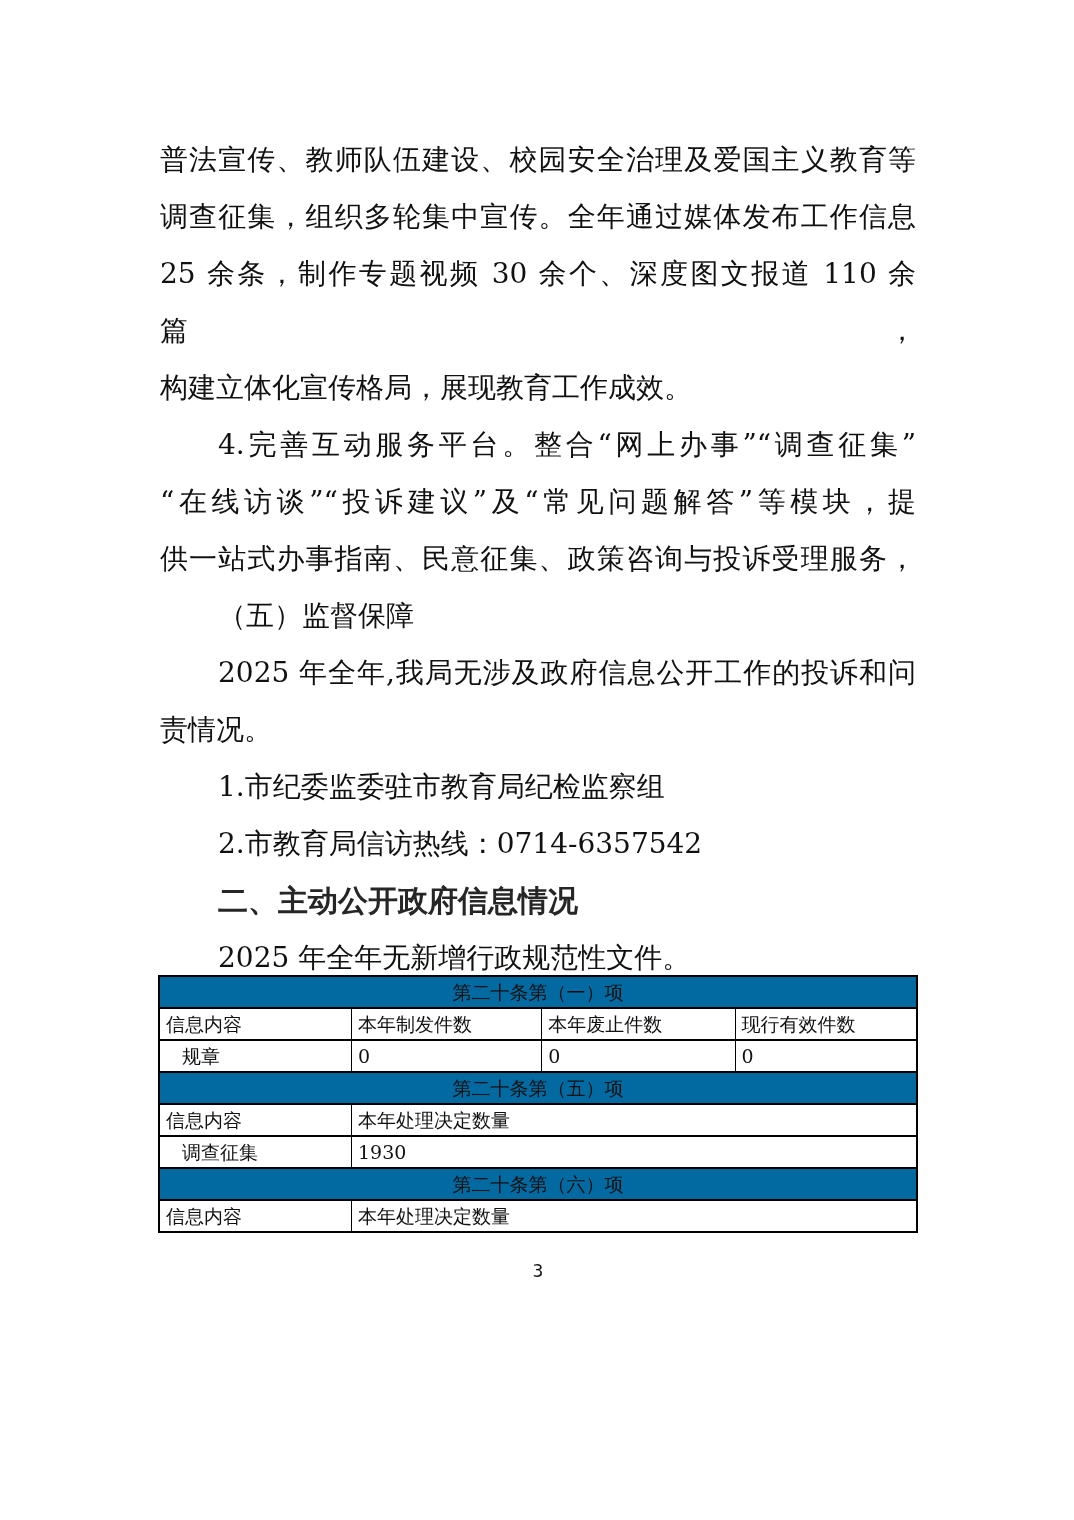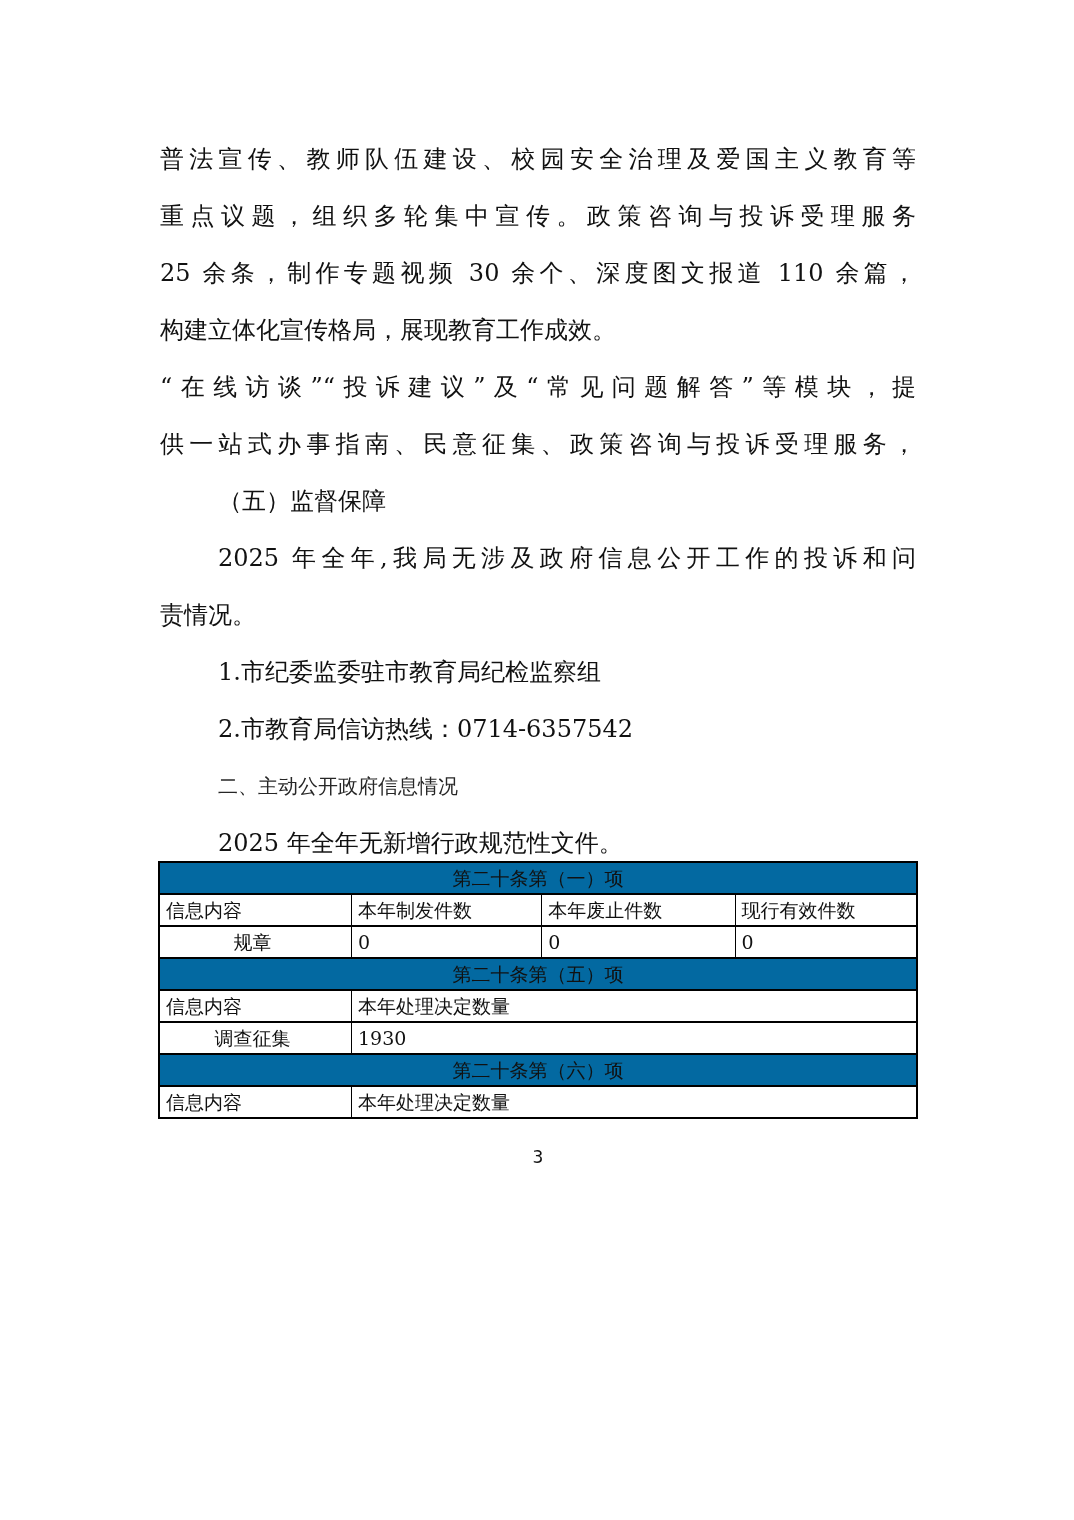--- a/index.html
+++ b/index.html
@@ -14,36 +14,36 @@
     background: #ffffff;
     overflow: hidden;
     font-family: "DejaVu Serif", "Liberation Serif", serif;
     color: #000000;
   }
   .content {
     padding: 131px 158px 0 160px;
   }
   p.line {
     margin: 0;
-    font-size: 24px;
+    font-size: 28px;
     line-height: 57px;
     color: #111111;
   }
   p.line.indent {
     text-indent: 58px;
   }
   p.line.fill {
     text-align: justify;
     text-align-last: justify;
     text-justify: inter-character;
   }
   p.line.heading {
     font-family: "DejaVu Sans", "Liberation Sans", sans-serif;
-    font-weight: normal;
-    font-size: 20px;
+    font-weight: bold;
+    font-size: 30px;
     color: #262626;
   }
   table.stats {
     width: 760px;
     margin: -11px 0 0 -2px;
     border-collapse: collapse;
     table-layout: fixed;
     border: 2px solid #000000;
   }
   table.stats td {
@@ -55,41 +55,42 @@
     line-height: 22px;
     color: #111111;
     text-align: left;
     overflow: hidden;
   }
   table.stats tr.hdr td {
     background: #0369a1;
     text-align: center;
   }
   table.stats td.lbl {
-    text-align: center;
-    padding-left: 0;
+    text-align: left;
+    padding-left: 22px;
   }
   .page-number {
     margin-top: 28px;
     text-align: center;
     font-size: 17px;
     font-family: "DejaVu Sans", "Liberation Sans", sans-serif;
     color: #111111;
   }
 </style>
 </head>
 <body>
 
 <div class="page">
   <div class="content">
 
     <p class="line fill">普法宣传、教师队伍建设、校园安全治理及爱国主义教育等</p>
-    <p class="line fill">重点议题，组织多轮集中宣传。政策咨询与投诉受理服务</p>
+    <p class="line fill">调查征集，组织多轮集中宣传。全年通过媒体发布工作信息</p>
     <p class="line fill">25 余条，制作专题视频 30 余个、深度图文报道 110 余篇，</p>
     <p class="line">构建立体化宣传格局，展现教育工作成效。</p>
+    <p class="line indent fill">4.完善互动服务平台。整合“网上办事”“调查征集”</p>
     <p class="line fill">“在线访谈”“投诉建议”及“常见问题解答”等模块，提</p>
     <p class="line fill">供一站式办事指南、民意征集、政策咨询与投诉受理服务，</p>
     <p class="line indent">（五）监督保障</p>
     <p class="line indent fill">2025 年全年,我局无涉及政府信息公开工作的投诉和问</p>
     <p class="line">责情况。</p>
     <p class="line indent">1.市纪委监委驻市教育局纪检监察组</p>
     <p class="line indent">2.市教育局信访热线：0714-6357542</p>
     <p class="line indent heading">二、主动公开政府信息情况</p>
     <p class="line indent">2025 年全年无新增行政规范性文件。</p>
 

